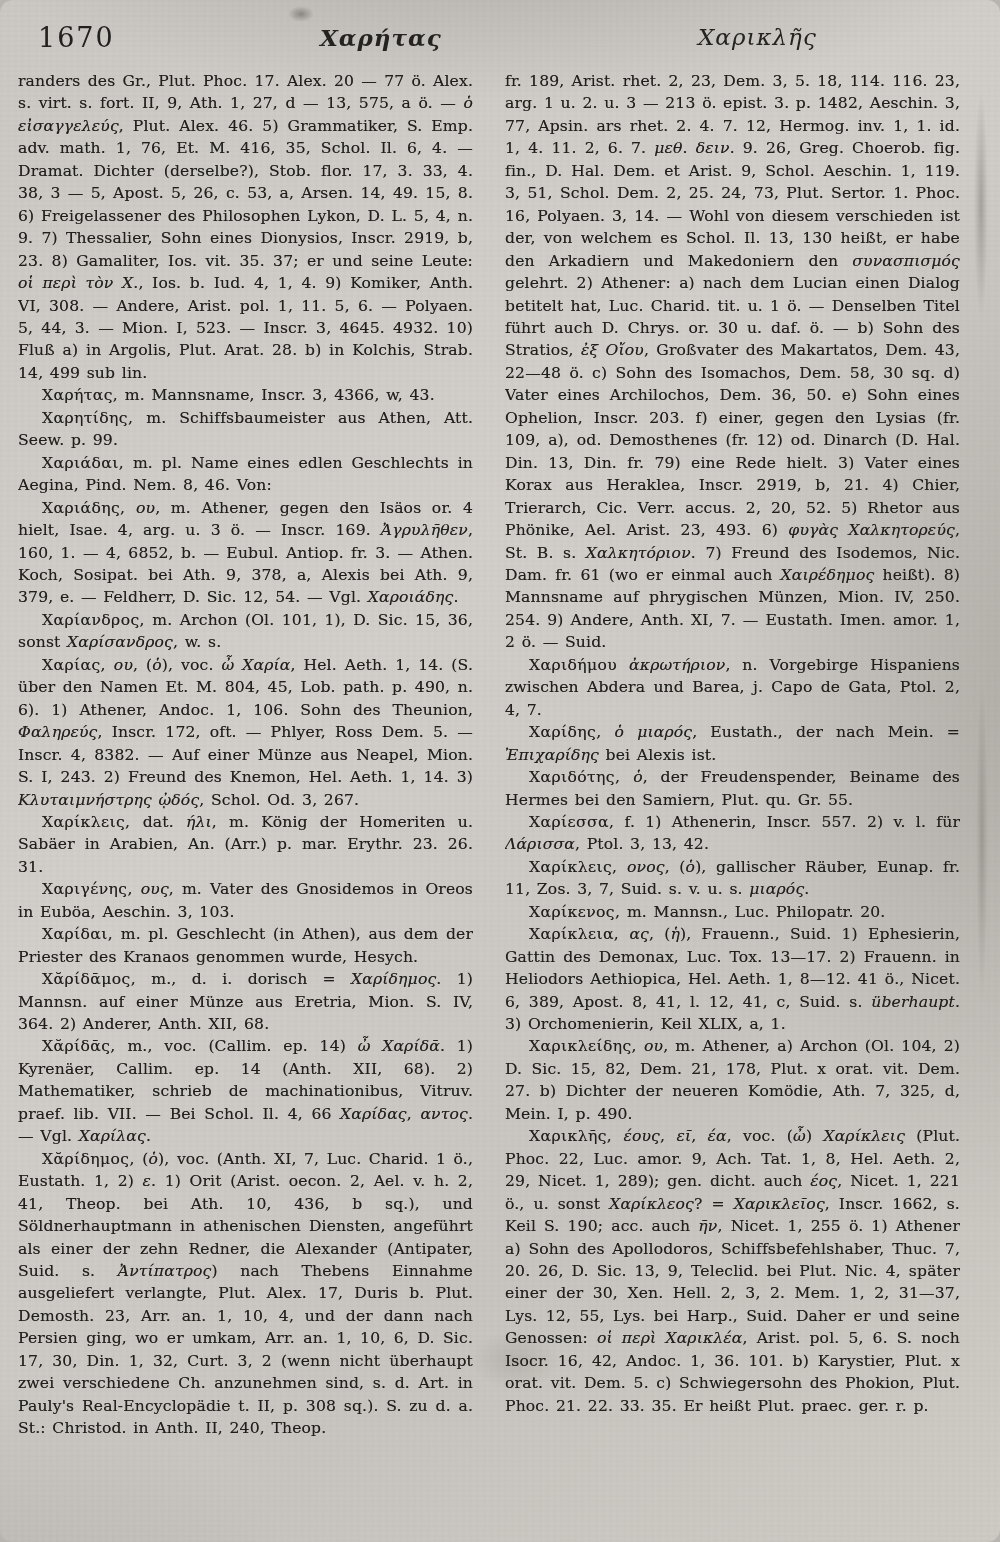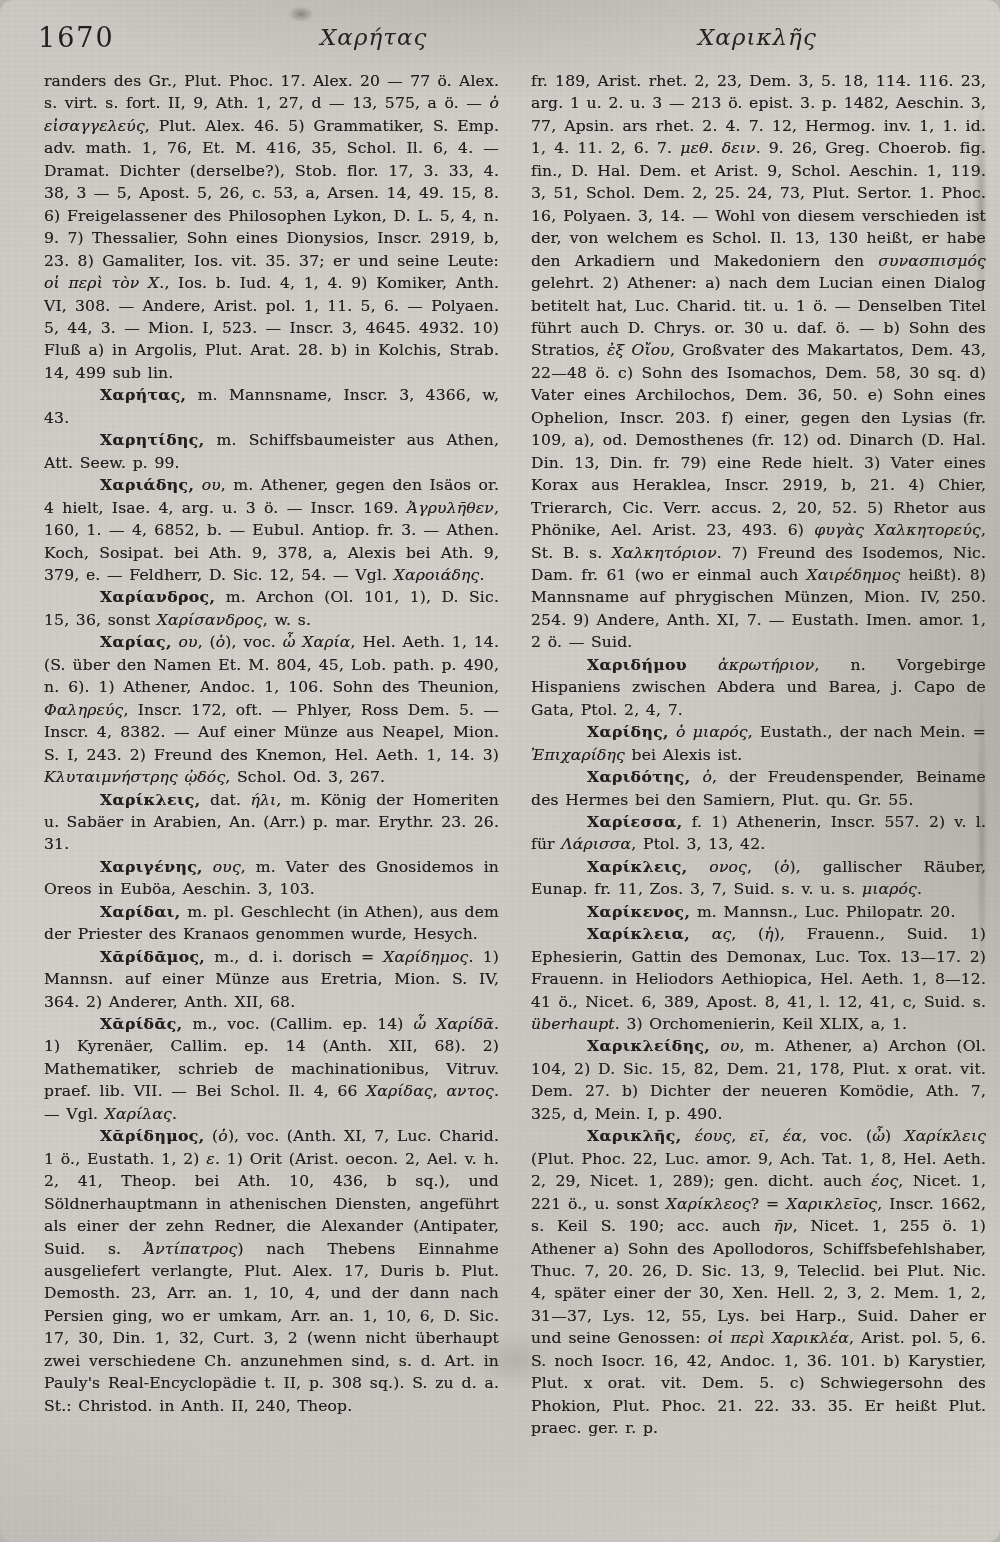--- a/index.html
+++ b/index.html
@@ -26,37 +26,37 @@
   }
   .smudge{position:absolute;pointer-events:none;border-radius:50%;}
   .smudge.s1{left:288px;top:6px;width:26px;height:16px;background:radial-gradient(rgba(70,68,64,.45),rgba(0,0,0,0) 70%);}
   .smudge.s2{left:974px;top:90px;width:14px;height:230px;background:radial-gradient(rgba(90,88,82,.35),rgba(0,0,0,0) 70%);}
   .smudge.s3{left:976px;top:680px;width:12px;height:320px;background:radial-gradient(rgba(95,92,86,.30),rgba(0,0,0,0) 70%);}
   .smudge.s4{left:470px;top:1330px;width:90px;height:60px;background:radial-gradient(rgba(100,97,90,.18),rgba(0,0,0,0) 70%);}
 
   .header{position:absolute;top:16px;left:0;width:1000px;height:46px;}
   .pageno{position:absolute;left:38px;top:6px;font-size:27px;letter-spacing:2px;color:#22211f;}
   .rhead{position:absolute;top:8px;font-size:23px;font-style:italic;letter-spacing:1px;color:#24231f;}
-  .rhead.left{left:320px;}
+  .rhead.left{left:320px;font-weight:bold;}
   .rhead.right{left:698px;}
 
   .columns{
-    position:absolute;top:70px;left:44px;width:942px;height:1446px;
+    position:absolute;top:70px;left:18px;width:942px;height:1446px;
     display:flex;gap:32px;overflow:hidden;
   }
   .col{width:460px;height:1446px;overflow:hidden;}
   .entry{
     margin:0;text-align:justify;
     font-size:15.6px;line-height:22.45px;
     letter-spacing:.15px;word-spacing:1.5px;
     color:#201f1c;
     text-shadow:0 0 .4px rgba(32,31,28,.55);
   }
   .entry.indent{text-indent:24px;}
-  .entry .hw{font-weight:bold;font-style:normal;letter-spacing:.4px;margin-left:32px;}
+  .entry .hw{font-weight:normal;font-style:normal;letter-spacing:.4px;}
   .entry i{font-style:italic;}
 </style>
 </head>
 <body>
 
 <div class="page">
   <div class="noise"></div>
   <div class="smudge s1"></div>
   <div class="smudge s2"></div>
   <div class="smudge s3"></div>
@@ -66,20 +66,21 @@
     <div class="pageno">1670</div>
     <div class="rhead left">Χαρήτας</div>
     <div class="rhead right">Χαρικλῆς</div>
   </div>
 
   <div class="columns">
     <div class="col" id="col-left">
         <p class="entry"><span>randers des Gr., Plut. Phoc. 17. Alex. 20 — 77 ö. Alex. s. virt. s. fort. II, 9, Ath. 1, 27, d — 13, 575, a ö. — <i>ὁ</i> <i>εἰσαγγελεύς</i>, Plut. Alex. 46. 5) Grammatiker, S. Emp. adv. math. 1, 76, Et. M. 416, 35, Schol. Il. 6, 4. — Dramat. Dichter (derselbe?), Stob. flor. 17, 3. 33, 4. 38, 3 — 5, Apost. 5, 26, c. 53, a, Arsen. 14, 49. 15, 8. 6) Freigelassener des Philosophen Lykon, D. L. 5, 4, n. 9. 7) Thessalier, Sohn eines Dionysios, Inscr. 2919, b, 23. 8) Gamaliter, Ios. vit. 35. 37; er und seine Leute: <i>οἱ</i> <i>περὶ</i> <i>τὸν</i> <i>Χ</i>., Ios. b. Iud. 4, 1, 4. 9) Komiker, Anth. VI, 308. — Andere, Arist. pol. 1, 11. 5, 6. — Polyaen. 5, 44, 3. — Mion. I, 523. — Inscr. 3, 4645. 4932. 10) Fluß a) in Argolis, Plut. Arat. 28. b) in Kolchis, Strab. 14, 499 sub lin.</span></p>
         <p class="entry indent"><span class="hw">Χαρήτας,</span><span> m. Mannsname, Inscr. 3, 4366, w, 43.</span></p>
         <p class="entry indent"><span class="hw">Χαρητίδης,</span><span> m. Schiffsbaumeister aus Athen, Att. Seew. p. 99.</span></p>
+        <p class="entry indent"><span class="hw">Χαριάδαι,</span><span> m. pl. Name eines edlen Geschlechts in Aegina, Pind. Nem. 8, 46. Von:</span></p>
         <p class="entry indent"><span class="hw">Χαριάδης,</span><span> <i>ου</i>, m. Athener, gegen den Isäos or. 4 hielt, Isae. 4, arg. u. 3 ö. — Inscr. 169. <i>Ἀγρυλῆθεν</i>, 160, 1. — 4, 6852, b. — Eubul. Antiop. fr. 3. — Athen. Koch, Sosipat. bei Ath. 9, 378, a, Alexis bei Ath. 9, 379, e. — Feldherr, D. Sic. 12, 54. — Vgl. <i>Χαροιάδης</i>.</span></p>
         <p class="entry indent"><span class="hw">Χαρίανδρος,</span><span> m. Archon (Ol. 101, 1), D. Sic. 15, 36, sonst <i>Χαρίσανδρος</i>, w. s.</span></p>
         <p class="entry indent"><span class="hw">Χαρίας,</span><span> <i>ου</i>, (<i>ὁ</i>), voc. <i>ὦ</i> <i>Χαρία</i>, Hel. Aeth. 1, 14. (S. über den Namen Et. M. 804, 45, Lob. path. p. 490, n. 6). 1) Athener, Andoc. 1, 106. Sohn des Theunion, <i>Φαληρεύς</i>, Inscr. 172, oft. — Phlyer, Ross Dem. 5. — Inscr. 4, 8382. — Auf einer Münze aus Neapel, Mion. S. I, 243. 2) Freund des Knemon, Hel. Aeth. 1, 14. 3) <i>Κλυταιμνήστρης</i> <i>ᾠδός</i>, Schol. Od. 3, 267.</span></p>
         <p class="entry indent"><span class="hw">Χαρίκλεις,</span><span> dat. <i>ήλι</i>, m. König der Homeriten u. Sabäer in Arabien, An. (Arr.) p. mar. Erythr. 23. 26. 31.</span></p>
         <p class="entry indent"><span class="hw">Χαριγένης,</span><span> <i>ους</i>, m. Vater des Gnosidemos in Oreos in Euböa, Aeschin. 3, 103.</span></p>
         <p class="entry indent"><span class="hw">Χαρίδαι,</span><span> m. pl. Geschlecht (in Athen), aus dem der Priester des Kranaos genommen wurde, Hesych.</span></p>
         <p class="entry indent"><span class="hw">Χᾰρίδᾱμος,</span><span> m., d. i. dorisch = <i>Χαρίδημος</i>. 1) Mannsn. auf einer Münze aus Eretria, Mion. S. IV, 364. 2) Anderer, Anth. XII, 68.</span></p>
         <p class="entry indent"><span class="hw">Χᾰρίδᾱς,</span><span> m., voc. (Callim. ep. 14) <i>ὦ</i> <i>Χαρίδᾱ</i>. 1) Kyrenäer, Callim. ep. 14 (Anth. XII, 68). 2) Mathematiker, schrieb de machinationibus, Vitruv. praef. lib. VII. — Bei Schol. Il. 4, 66 <i>Χαρίδας</i>, <i>αντος</i>. — Vgl. <i>Χαρίλας</i>.</span></p>
         <p class="entry indent"><span class="hw">Χᾰρίδημος,</span><span> (<i>ὁ</i>), voc. (Anth. XI, 7, Luc. Charid. 1 ö., Eustath. 1, 2) <i>ε</i>. 1) Orit (Arist. oecon. 2, Ael. v. h. 2, 41, Theop. bei Ath. 10, 436, b sq.), und Söldnerhauptmann in athenischen Diensten, angeführt als einer der zehn Redner, die Alexander (Antipater, Suid. s. <i>Ἀντίπατρος</i>) nach Thebens Einnahme ausgeliefert verlangte, Plut. Alex. 17, Duris b. Plut. Demosth. 23, Arr. an. 1, 10, 4, und der dann nach Persien ging, wo er umkam, Arr. an. 1, 10, 6, D. Sic. 17, 30, Din. 1, 32, Curt. 3, 2 (wenn nicht überhaupt zwei verschiedene Ch. anzunehmen sind, s. d. Art. in Pauly's Real-Encyclopädie t. II, p. 308 sq.). S. zu d. a. St.: Christod. in Anth. II, 240, Theop.</span></p>
       </div>

